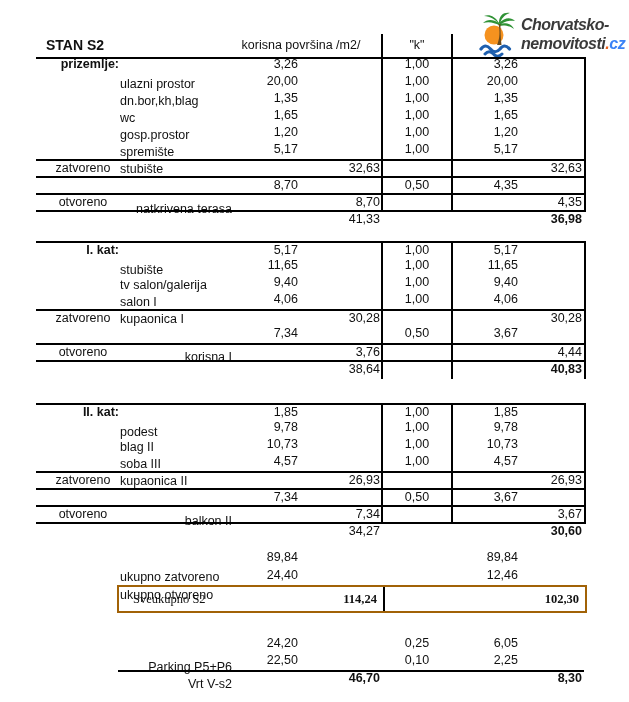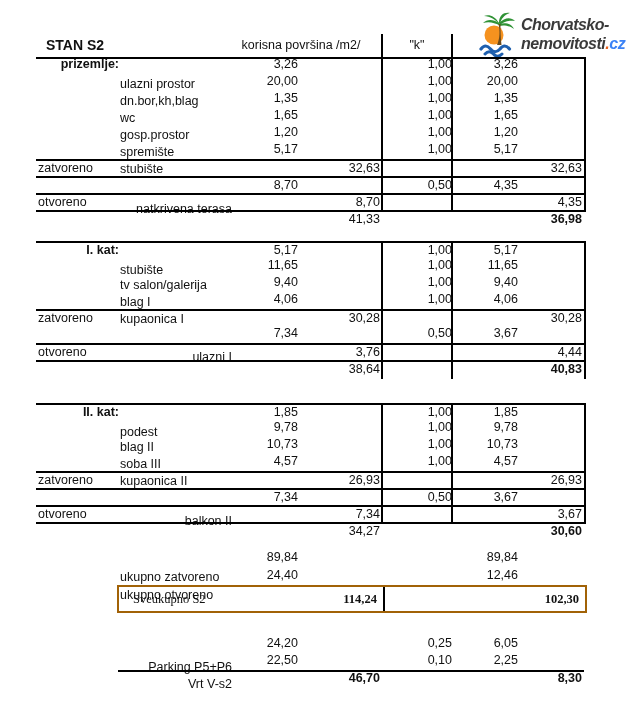--- a/index.html
+++ b/index.html
@@ -15,26 +15,26 @@
   .hcol-k{left:346px;width:70px;text-align:center;}
 
   .section{position:absolute;left:36px;width:549px;}
   .row{position:relative;height:17px;box-sizing:border-box;}
   .row.h18{height:18px;}
   .row.bt{border-top:2px solid #000;}
   .row span{position:absolute;top:0;line-height:15px;white-space:nowrap;}
   .row.h18 span{line-height:17px;}
 
   .cA  {left:2px;width:65px;text-align:right;font-weight:bold;margin-left:16px;}
-  .cAl {left:2px;width:90px;text-align:left;}
+  .cAl {left:2px;width:90px;text-align:center;}
   .cB  {left:84px;width:112px;text-align:left;margin-top:20px;}
   .cBr {left:84px;width:112px;text-align:right;margin-top:24px;}
   .cC  {left:202px;width:60px;text-align:right;}
   .cC2 {left:274px;width:70px;text-align:right;}
-  .cK  {left:346px;width:70px;text-align:right;}
+  .cK  {left:346px;width:70px;text-align:center;}
   .cD  {left:422px;width:60px;text-align:right;}
   .cD2 {left:476px;width:70px;text-align:right;}
   .bold{font-weight:bold;}
 
   .vline{position:absolute;width:2px;background:#000;}
   .hline{position:absolute;height:2px;background:#000;}
 
   .sumbox{
     position:absolute;left:81px;top:36px;width:466px;height:24px;
     border:2px solid #a16207;box-sizing:content-box;font-family:Liberation Serif, serif;
@@ -158,38 +158,38 @@
       <span class="cK">1,00</span>
       <span class="cD">5,17</span>
     </div>
     <div class="row">
       <span class="cB">tv salon/galerija</span>
       <span class="cC">11,65</span>
       <span class="cK">1,00</span>
       <span class="cD">11,65</span>
     </div>
     <div class="row">
-      <span class="cB">blag I</span>
+      <span class="cB">salon I</span>
       <span class="cC">9,40</span>
       <span class="cK">1,00</span>
       <span class="cD">9,40</span>
     </div>
     <div class="row">
       <span class="cB">kupaonica I</span>
       <span class="cC">4,06</span>
       <span class="cK">1,00</span>
       <span class="cD">4,06</span>
     </div>
     <div class="row bt">
       <span class="cAl">zatvoreno</span>
       <span class="cC2">30,28</span>
       <span class="cD2">30,28</span>
     </div>
     <div class="row">
-      <span class="cBr">ulazni I</span>
+      <span class="cBr">korisna I</span>
       <span class="cC">7,34</span>
       <span class="cK">0,50</span>
       <span class="cD">3,67</span>
     </div>
     <div class="row bt">
       <span class="cAl">otvoreno</span>
       <span class="cC2">3,76</span>
       <span class="cD2">4,44</span>
     </div>
     <div class="row bt">

